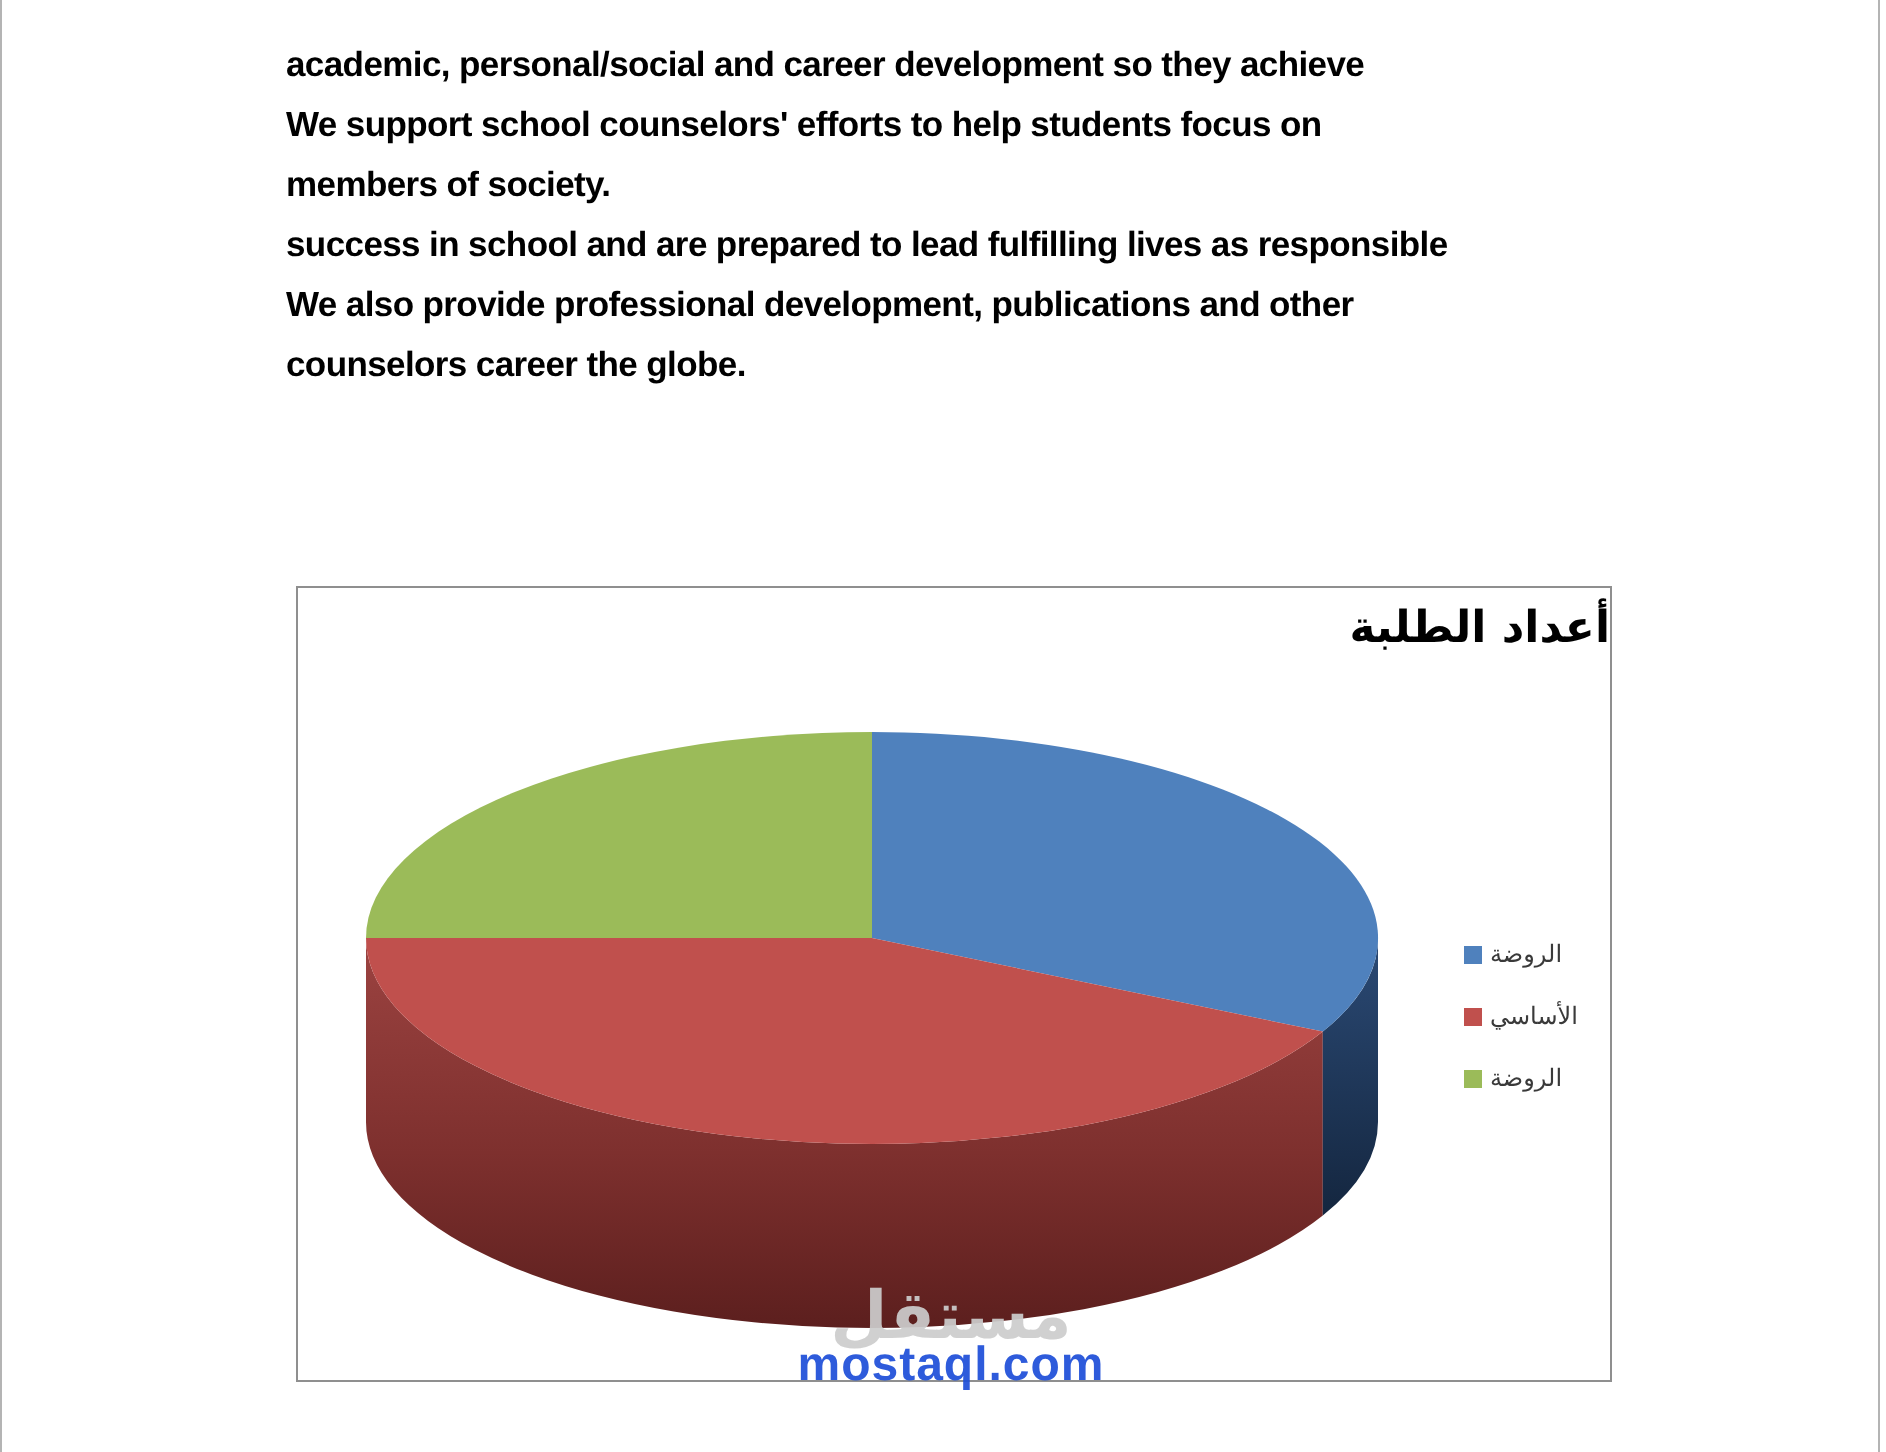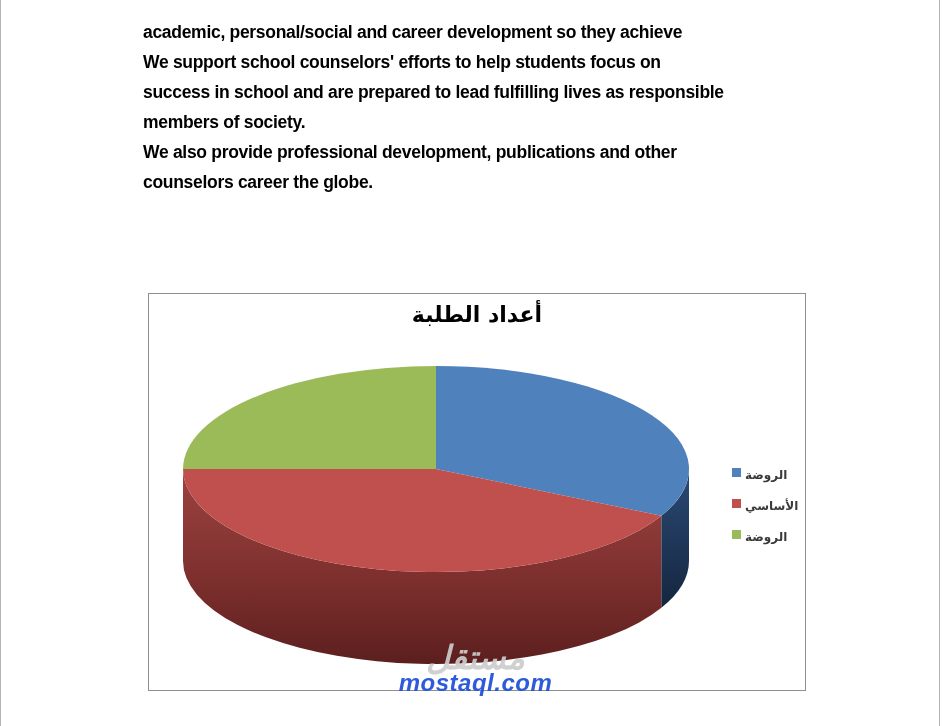--- a/index.html
+++ b/index.html
@@ -21,64 +21,64 @@
     letter-spacing: -0.3px; color: #000000; white-space: nowrap;
   }
 
   .chart-box {
     position: absolute; left: 148px; top: 293px;
     width: 658px; height: 398px;
     background: #ffffff; border: 1px solid #8f8f8f;
   }
   .chart-title {
     position: absolute; left: 0; top: 8px; width: 100%;
-    text-align: center; font-family: "DejaVu Sans", sans-serif;
+    font-family: "DejaVu Sans", sans-serif;
     font-weight: bold; font-size: 22px; color: #000000;
     direction: rtl;
   }
   .pie-svg { position: absolute; left: 0; top: 0; }
 
   .legend {
     position: absolute; left: 583px; top: 174px;
     display: flex; flex-direction: column;
   }
   .legend-row {
-    display: flex; align-items: flex-start; height: 18px; margin-bottom: 13px; font-weight: bold;
+    display: flex; align-items: center; height: 18px; margin-bottom: 13px;
   }
   .legend-swatch { display: block; margin-right: 4px; }
   .legend-label {
     font-family: "DejaVu Sans", sans-serif; font-size: 12px; color: #3a3a3a;
     direction: rtl; white-space: nowrap;
   }
 
   .watermark {
     position: absolute; left: 393px; top: 641px; width: 165px;
-    text-align: center; z-index: 5; opacity: 0.92; pointer-events: none; font-style: italic;
+    text-align: center; z-index: 5; opacity: 0.92; pointer-events: none;
   }
   .watermark-ar {
     font-family: "DejaVu Sans", sans-serif; font-weight: bold;
     font-size: 33px; line-height: 34px; color: #cdcdcd; direction: rtl;
   }
   .watermark-en {
     font-family: "Liberation Sans", sans-serif; font-weight: bold;
     font-size: 24px; line-height: 19px; color: #1d4ed8;
     letter-spacing: 0.5px; margin-top: -2px;
   }
 </style>
 </head>
 <body>
 
 <div class="page-edge left"></div>
 <div class="page-edge right"></div>
 
 <div class="intro-text">
   <div>academic, personal/social and career development so they achieve</div>
   <div>We support school counselors' efforts to help students focus on</div>
+  <div>members of society.</div>
   <div>success in school and are prepared to lead fulfilling lives as responsible</div>
-  <div>members of society.</div>
   <div>We also provide professional development, publications and other</div>
   <div>counselors career the globe.</div>
 </div>
 
 <div class="chart-box">
   <div class="chart-title">أعداد الطلبة</div>
 
   <svg class="pie-svg" width="656" height="396" viewBox="0 0 656 396" aria-hidden="true">
     <defs>
       <linearGradient id="redSide" x1="0" y1="0" x2="0" y2="1">

